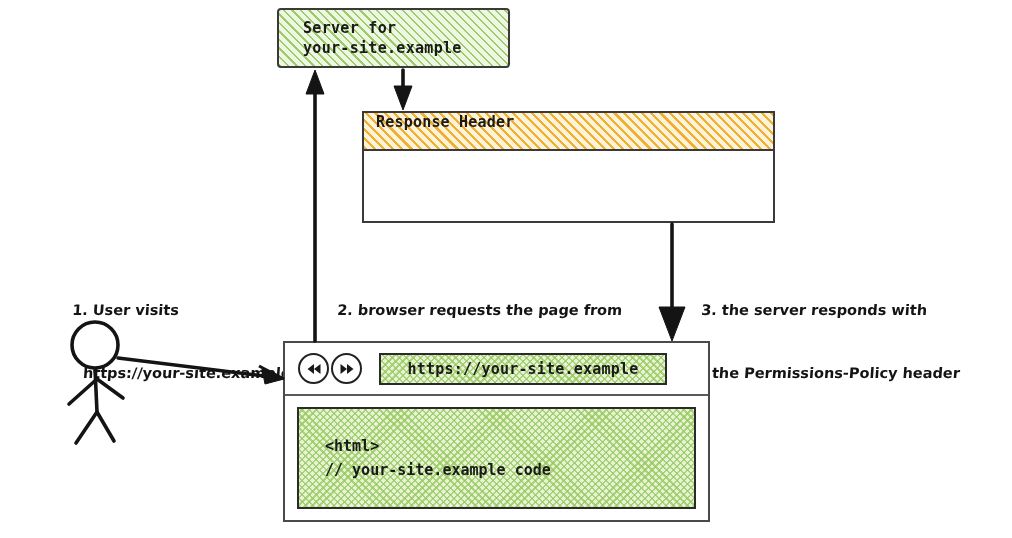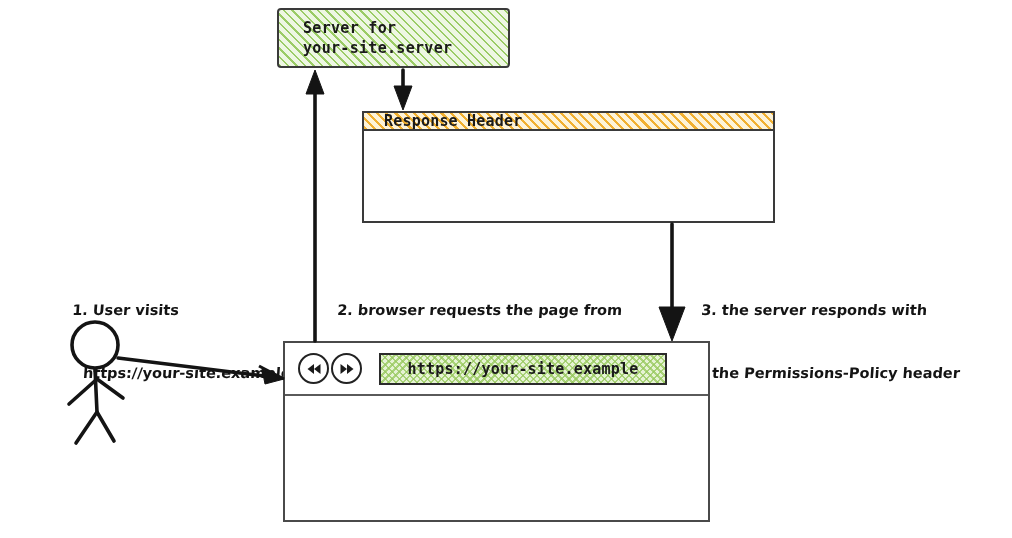--- a/index.html
+++ b/index.html
@@ -50,33 +50,33 @@
   #response-box {
     left: 362px;
     top: 111px;
     width: 413px;
     height: 112px;
     border: 2.5px solid #3a3a3a;
     background: #ffffff;
     box-sizing: border-box;
   }
   #response-header-bar {
-    height: 18px;
+    height: 38px;
     border-bottom: 2.5px solid #3a3a3a;
     box-sizing: border-box;
     background-color: #fdf3d8;
     background-image: repeating-linear-gradient(
         45deg,
         rgba(240, 172, 40, 0.95) 0px,
         rgba(240, 172, 40, 0.95) 2.2px,
         rgba(255, 255, 255, 0) 2.2px,
         rgba(255, 255, 255, 0) 6.5px);
     display: flex;
-    align-items: center;
-    padding-left: 20px;
+    align-items: flex-start;
+    padding-left: 12px;
   }
   #response-header-bar .mono { font-size: 15px; font-weight: 700; letter-spacing: 0.2px; }
   #response-body {
     padding: 12px 0 0 12px;
   }
   #response-body .mono { font-size: 15px; line-height: 26px; font-weight: 600; white-space: pre; }
 
   
   .caption {
     font-family: "DejaVu Sans", sans-serif;
@@ -162,21 +162,21 @@
     pointer-events: none;
   }
 </style>
 </head>
 <body>
 
 <div id="canvas">
 
   <div class="abs" id="server-box">
     <div class="mono">Server for</div>
-    <div class="mono">your-site.server</div>
+    <div class="mono">your-site.example</div>
   </div>
 
   <div class="abs" id="response-box">
     <div id="response-header-bar">
       <span class="mono">Response Header</span>
     </div>
   </div>
 
   <div class="abs caption" style="left:70px; top:258px;">
     <div>1. User visits</div>
@@ -204,20 +204,26 @@
       <span class="nav-icon">
         <svg width="16" height="12" viewBox="0 0 16 12" aria-hidden="true">
           <polygon points="1.5,1 1.5,11 8,6" fill="#1a1a1a"></polygon>
           <polygon points="8,1 8,11 14.5,6" fill="#1a1a1a"></polygon>
         </svg>
       </span>
       <div id="url-bar">
         <span class="mono">https://your-site.example</span>
       </div>
     </div>
+    <div id="browser-content">
+      <div id="page-box">
+        <div class="mono">&lt;html&gt;</div>
+        <div class="mono">// your-site.example code</div>
+      </div>
+    </div>
   </div>
 
   <svg class="overlay" viewBox="0 0 1012 538">
     <g fill="none" stroke="#141414" stroke-width="3.6" stroke-linecap="round" stroke-linejoin="round">
 
       <circle cx="95" cy="345" r="23"></circle>
       <path d="M95 369 L97 412"></path>
       <path d="M97 379 L69 404 M97 379 L123 398"></path>
       <path d="M97 412 L76 443 M97 412 L114 441"></path>
     </g>

